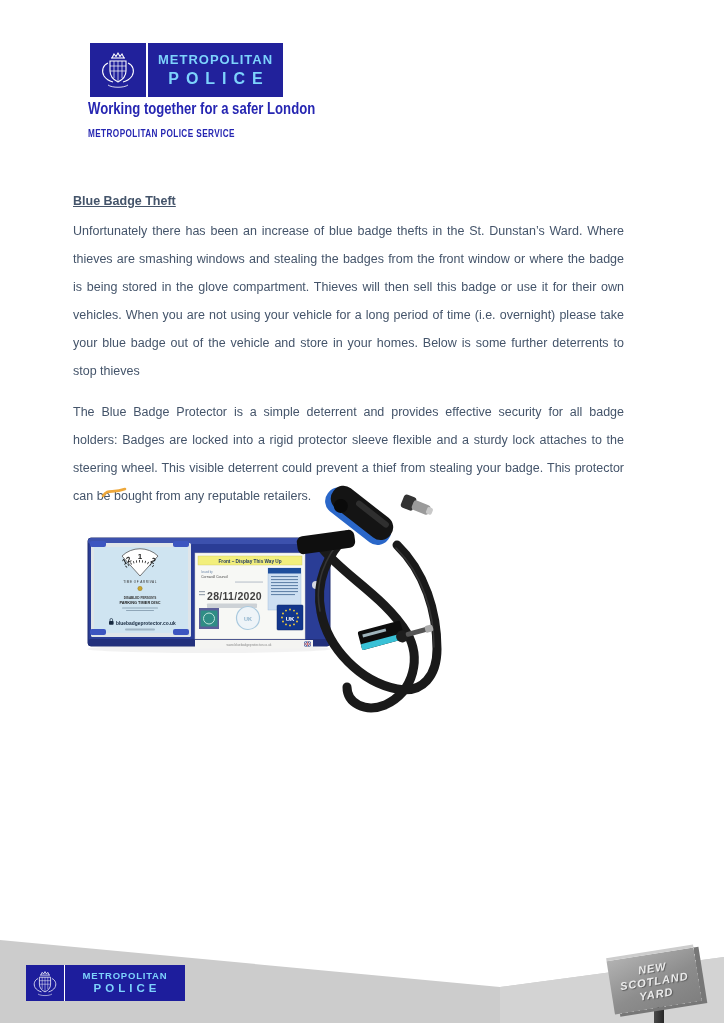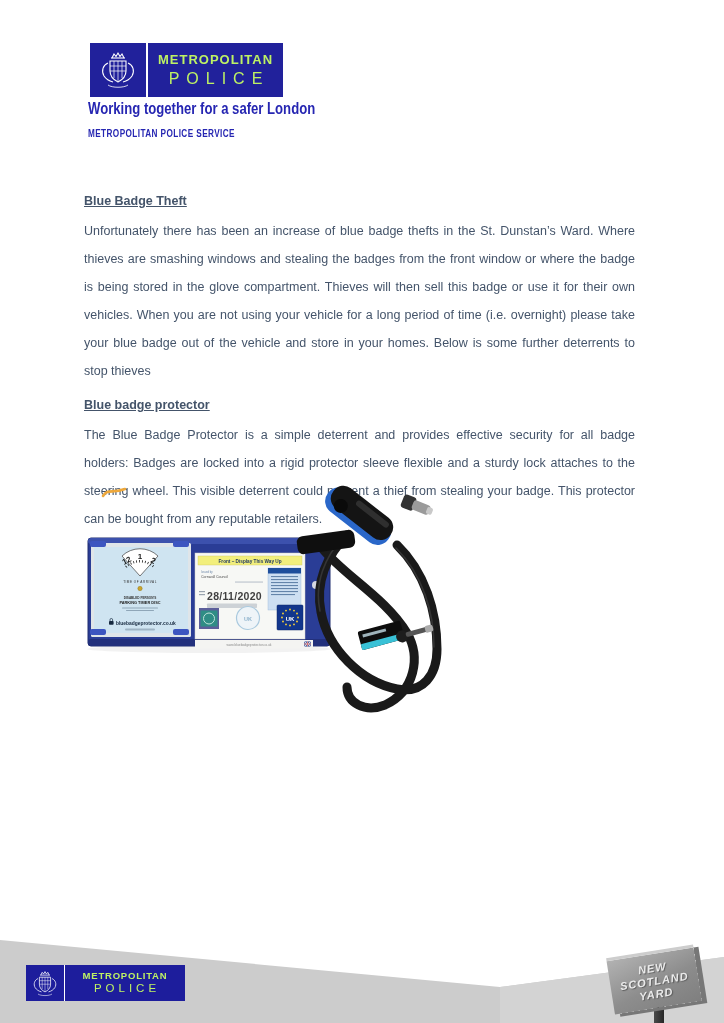--- a/index.html
+++ b/index.html
@@ -9,33 +9,33 @@
   }
   
   .logo-box{
     position:absolute;left:90px;top:43px;width:193px;height:54px;
     background:#21219b;display:flex;align-items:stretch;
   }
   .crest-cell{
     width:56px;display:flex;align-items:center;justify-content:center;
     border-right:2px solid #ffffff;
   }
-  .logo-text{flex:1;color:#bef264;text-align:center;padding-top:9px;}
+  .logo-text{flex:1;color:#7dd3fc;text-align:center;padding-top:9px;}
   .logo-line1{font-size:13px;font-weight:bold;letter-spacing:1px;}
-  .logo-line2{font-size:16px;font-weight:normal;letter-spacing:7px;margin-top:3px;text-indent:7px;text-align:center;}
+  .logo-line2{font-size:16px;font-weight:bold;letter-spacing:7px;margin-top:3px;text-indent:7px;text-align:center;}
   .tagline{
     position:absolute;left:88px;top:100px;font-size:16px;font-weight:bold;color:#2626b2;
     transform:scaleX(0.82);transform-origin:left top;white-space:nowrap;letter-spacing:0;
   }
   .service-line{
     position:absolute;left:88px;top:128px;font-size:10px;font-weight:bold;color:#2626b2;
     transform:scaleX(0.82);transform-origin:left top;white-space:nowrap;letter-spacing:0.5px;
   }
   
-  .content{position:absolute;left:84px;top:194px;width:551px;color:#44546a;}
+  .content{position:absolute;left:73px;top:194px;width:551px;color:#44546a;}
   .section-heading{
     font-size:12.5px;font-weight:bold;text-decoration:underline;margin:0 0 9px 0;color:#44546a;
   }
   .body-text{
     font-size:12.5px;line-height:28px;text-align:justify;margin:0 0 13px 0;color:#44546a;
   }
   
   .product-figure{position:absolute;left:85px;top:477px;width:360px;height:240px;margin:0;}
   .product-figure svg{display:block;font-family:"Liberation Sans", sans-serif;}
   
@@ -94,21 +94,20 @@
         <div class="logo-line2">POLICE</div>
       </div>
     </div>
     <div class="tagline">Working together for a safer London</div>
     <div class="service-line">METROPOLITAN POLICE SERVICE</div>
   </header>
 
   <main class="content">
     <h2 class="section-heading">Blue Badge Theft</h2>
     <p class="body-text">Unfortunately there has been an increase of blue badge thefts in the St. Dunstan’s Ward. Where thieves are smashing windows and stealing the badges from the front window or where the badge is being stored in the glove compartment. Thieves will then sell this badge or use it for their own vehicles. When you are not using your vehicle for a long period of time (i.e. overnight) please take your blue badge out of the vehicle and store in your homes. Below is some further deterrents to stop thieves</p>
-    <h2 class="section-heading">Blue badge protector</h2>
     <p class="body-text">The Blue Badge Protector is a simple deterrent and provides effective security for all badge holders: Badges are locked into a rigid protector sleeve flexible and a sturdy lock attaches to the steering wheel. This visible deterrent could prevent a thief from stealing your badge. This protector can be bought from any reputable retailers.</p>
   </main>
 
   <figure class="product-figure">
     <svg viewBox="0 0 360 240" width="360" height="240">
 
       <path d="M18 19 C 23 11, 27 17, 40 12" stroke="#eea83b" stroke-width="2.6" fill="none" stroke-linecap="round"></path>
 
       <ellipse cx="124" cy="172" rx="122" ry="4" fill="#000" opacity="0.05"></ellipse>
 

